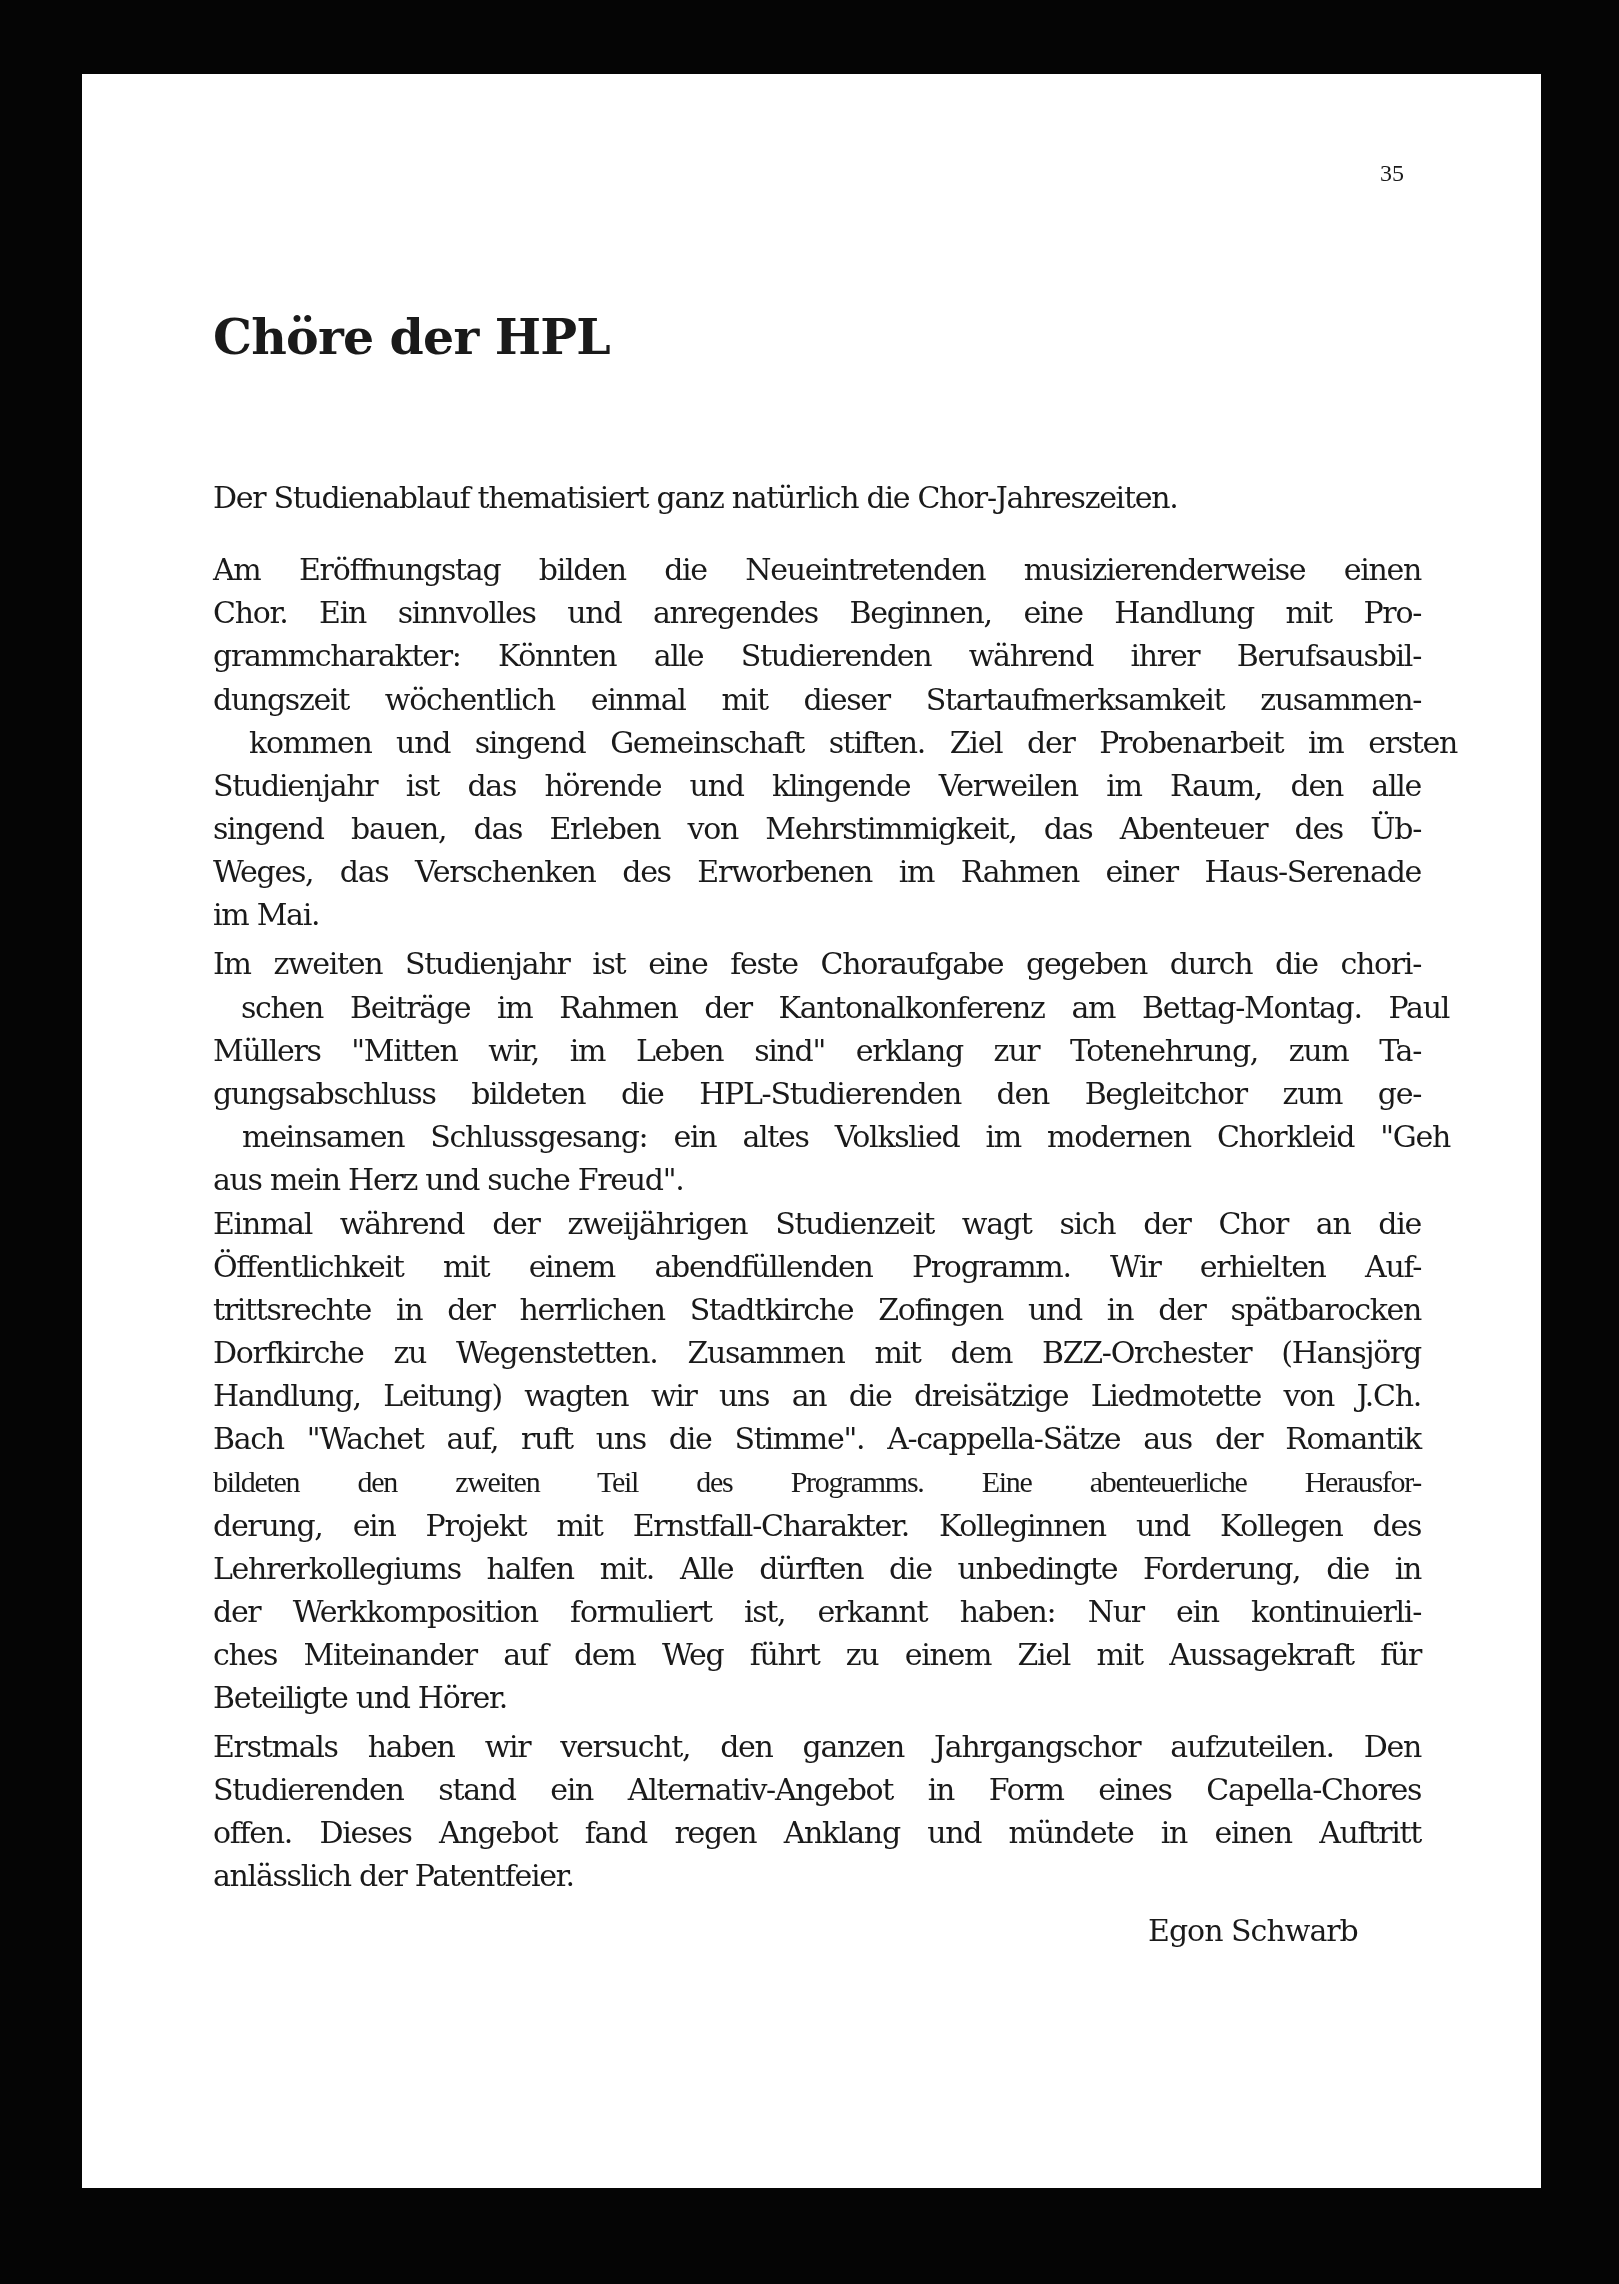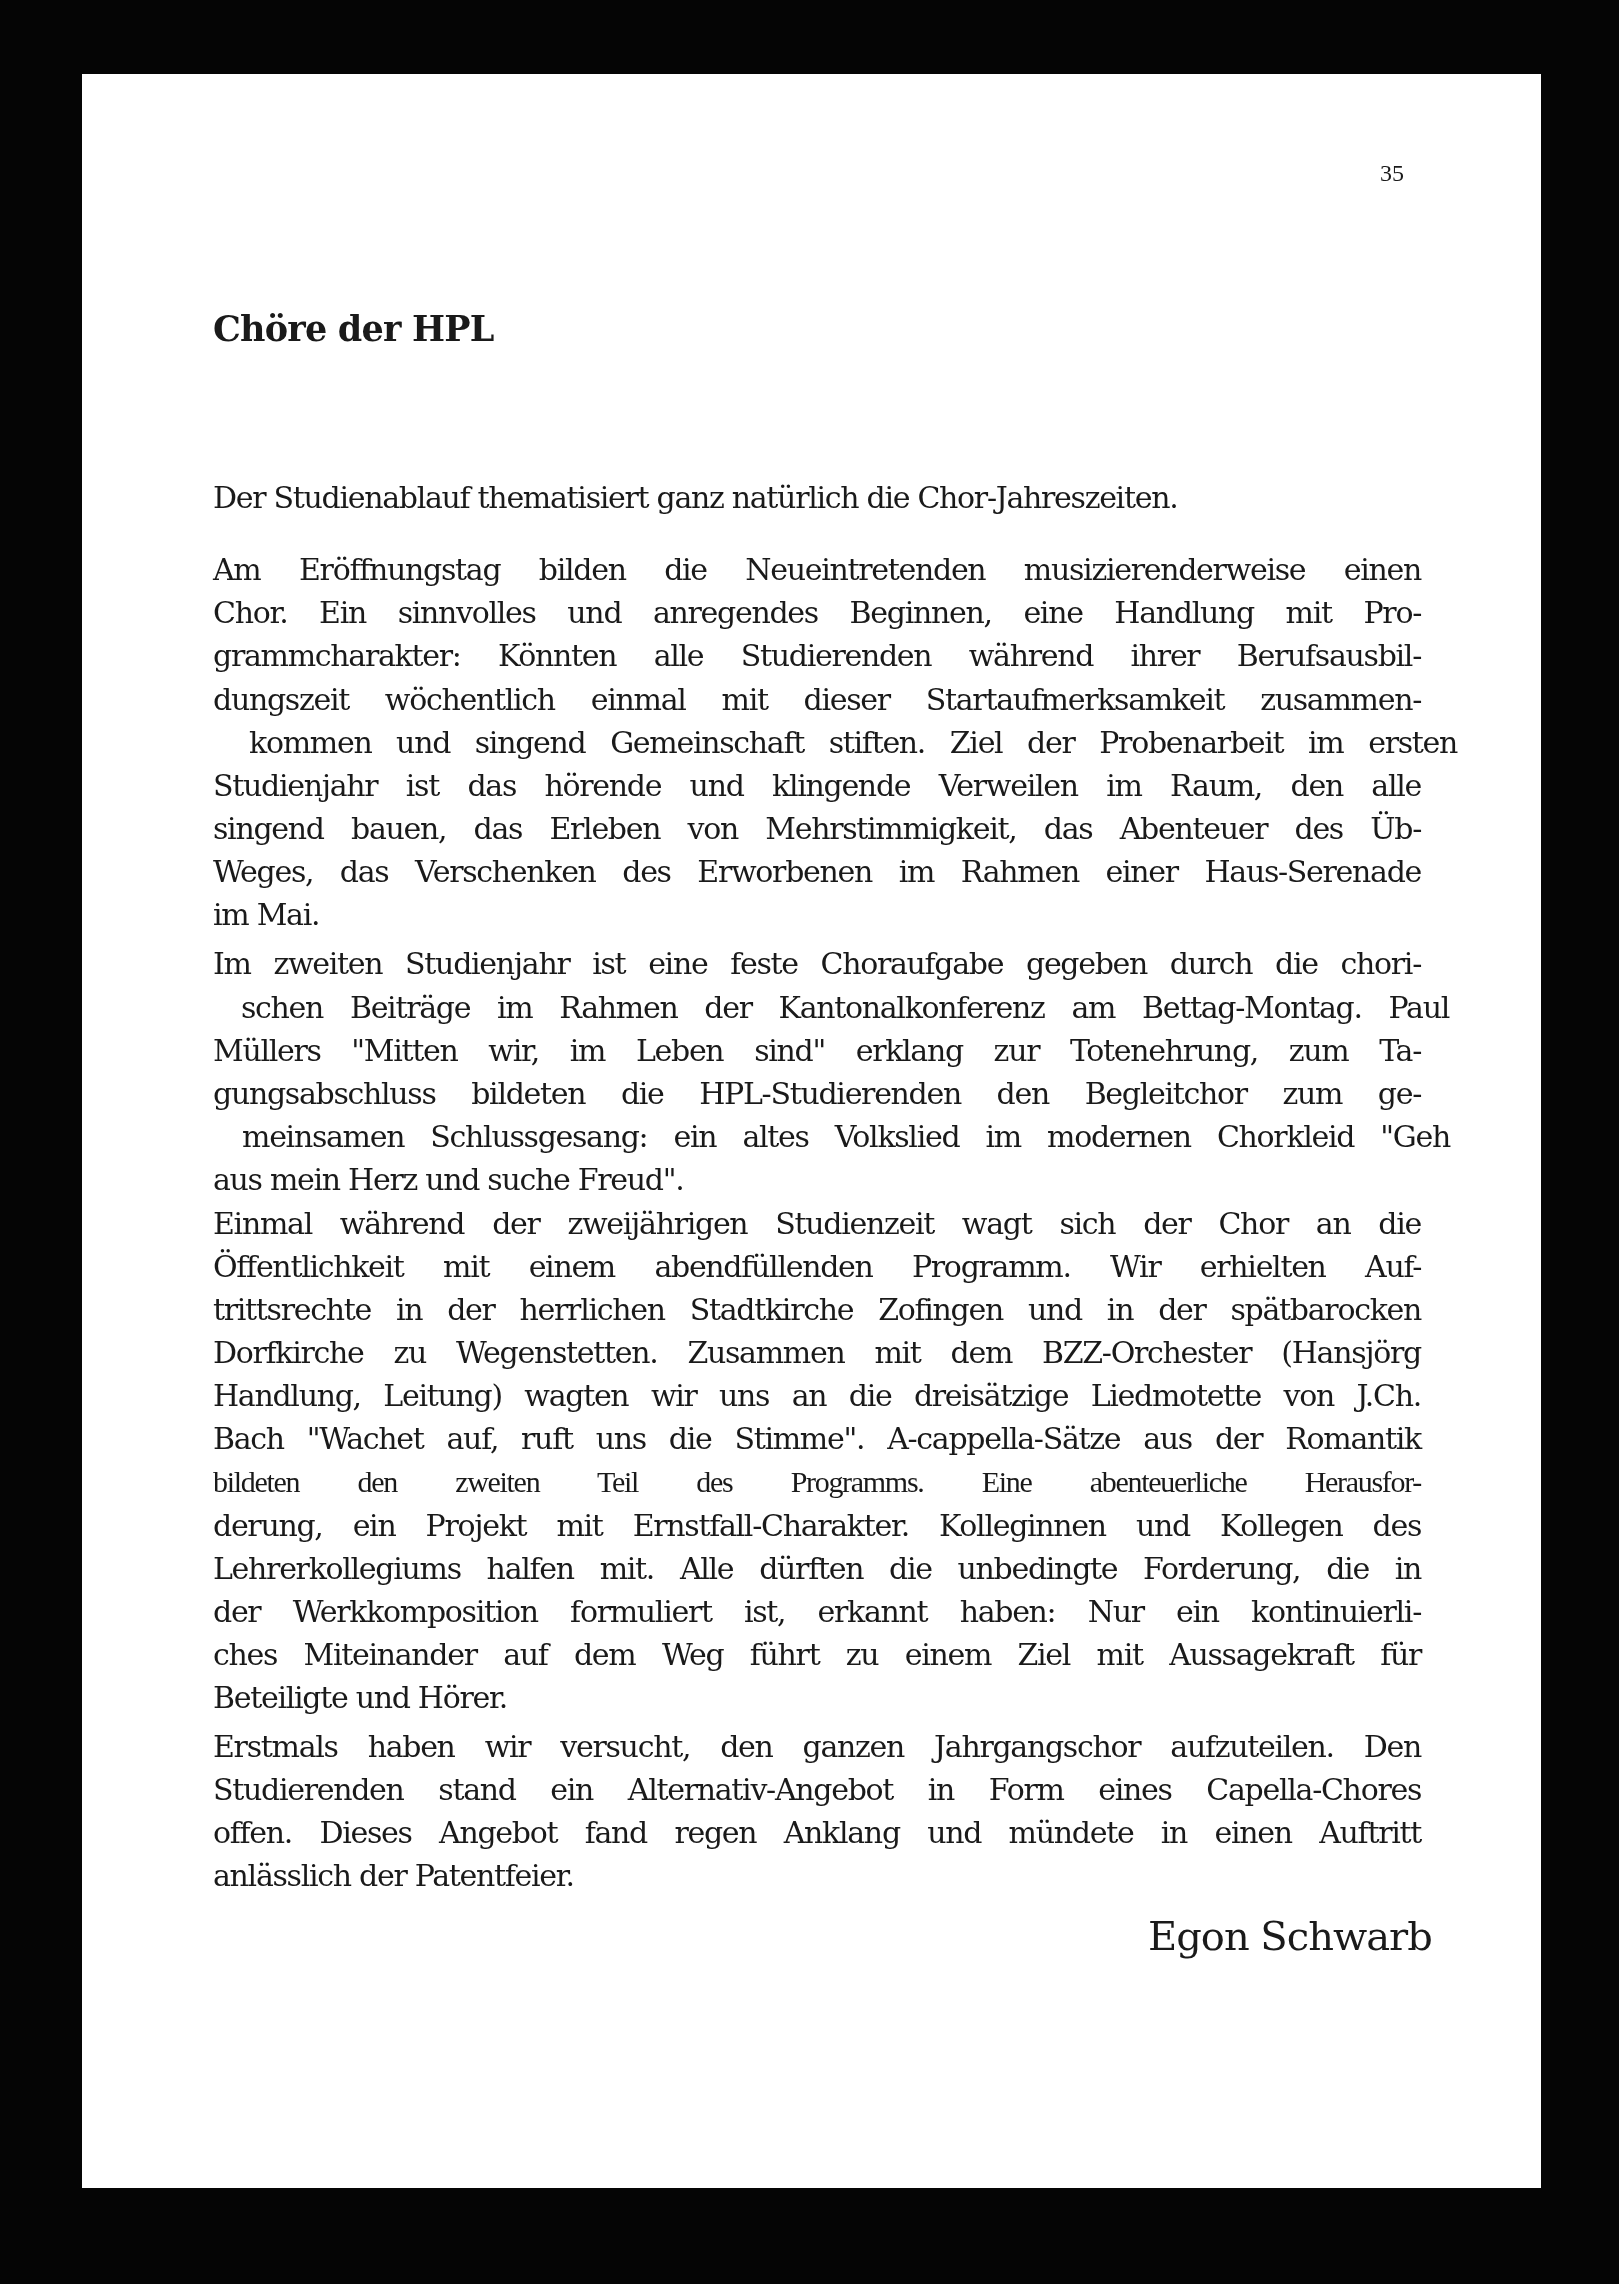--- a/index.html
+++ b/index.html
@@ -29,21 +29,21 @@
       font-size: 24px;
       color: #1a1a1a;
     }
     .title {
       position: absolute;
       left: 213px;
       top: 308px;
       margin: 0;
       font-family: "DejaVu Serif", serif;
       font-weight: bold;
-      font-size: 35px;
+      font-size: 49px;
       letter-spacing: -0.8px;
       color: #1a1a1a;
       white-space: nowrap;
     }
     .body-text {
       position: absolute;
       left: 213px;
       top: 0;
       width: 1208px;
       font-family: "DejaVu Serif", serif;
@@ -62,21 +62,21 @@
       letter-spacing: -1.3px;
     }
     .line.last {
       text-align-last: left;
     }
     .signature {
       position: absolute;
       left: 1148px;
       top: 1913px;
       font-family: "DejaVu Serif", serif;
-      font-size: 40px;
+      font-size: 30px;
       letter-spacing: -1px;
       color: #1a1a1a;
       white-space: nowrap;
     }
   </style>
 </head>
 <body>
 
 <div class="page"></div>
 

